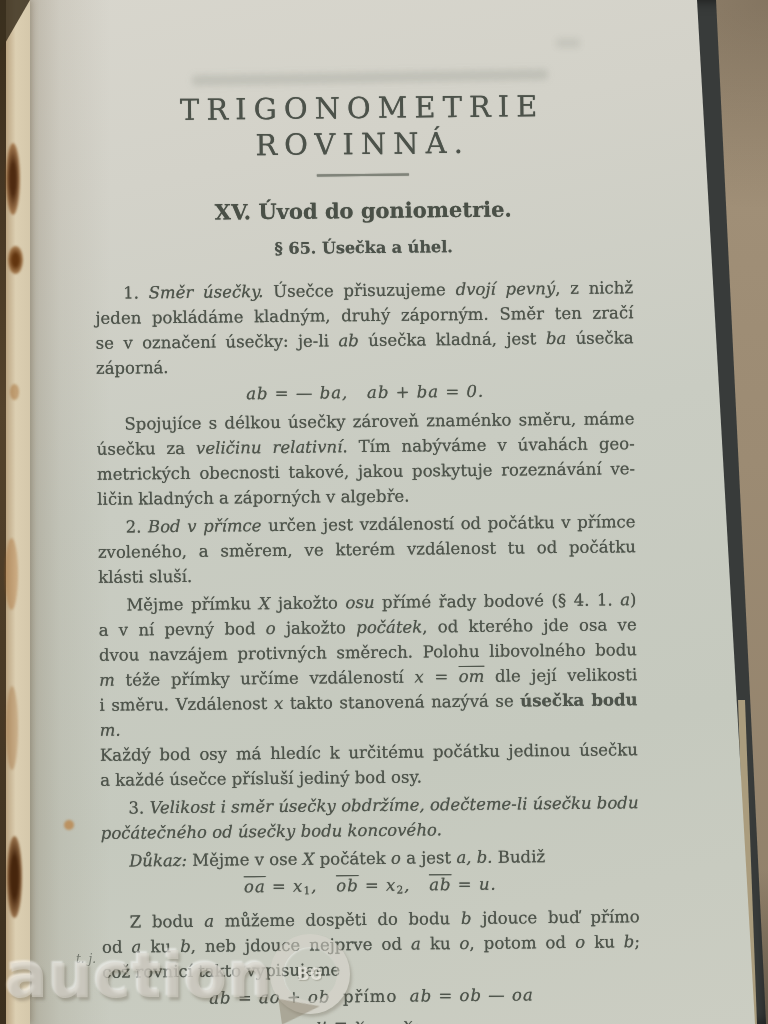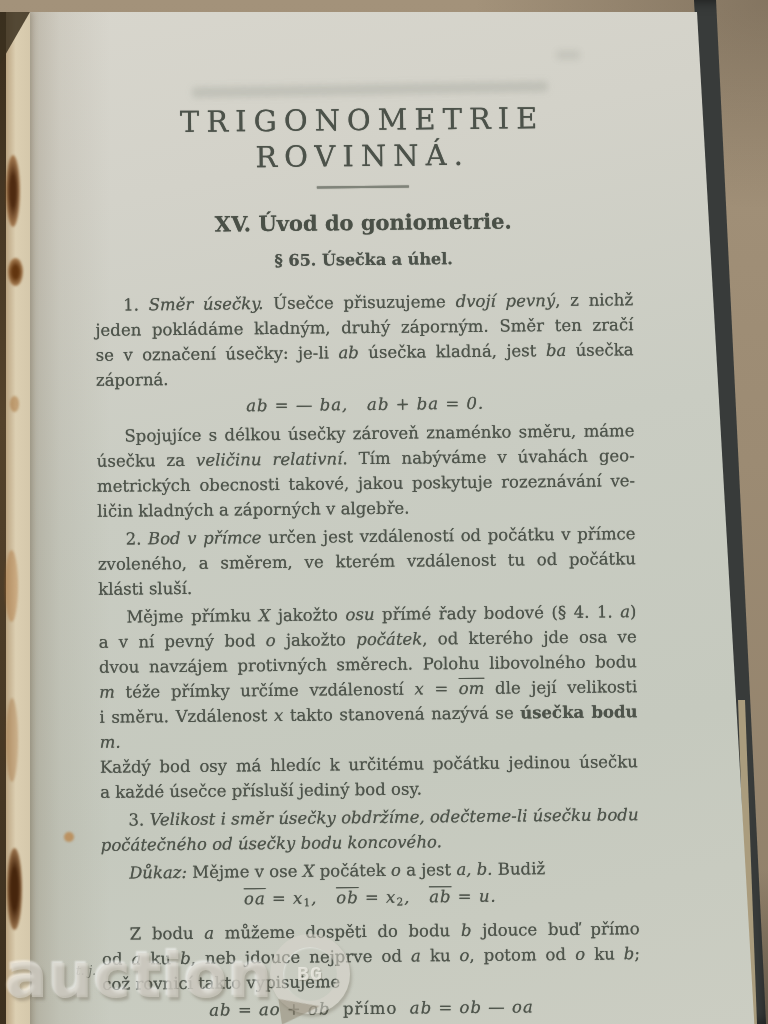--- a/index.html
+++ b/index.html
@@ -19,21 +19,21 @@
   .cover-strip{position:absolute;inset:0;background:#383b3a;
     clip-path:polygon(694px 0px, 716px 0px, 766px 1024px, 750px 1024px);
     box-shadow:inset 0 0 14px rgba(0,0,0,.6);}
   .page-edge-line{position:absolute;inset:0;background:#c7b58f;
     clip-path:polygon(738px 700px, 745px 700px, 757px 1024px, 749px 1024px);opacity:.8;}
   
   .page{position:absolute;inset:0;
     clip-path:polygon(0px 0px, 697px 0px, 755px 1024px, 0px 1024px);
     background:
       linear-gradient(90deg, rgba(120,104,78,0.30) 26px, rgba(120,104,78,0.10) 60px, rgba(0,0,0,0) 110px),
-      linear-gradient(168deg,#d8d6cd 0%, #d3d2c9 18%, #c9ccc2 45%, #c5c9be 72%, #cbcdc2 100%); margin-top: 12px;}
+      linear-gradient(168deg,#d8d6cd 0%, #d3d2c9 18%, #c9ccc2 45%, #c5c9be 72%, #cbcdc2 100%);}
   
   .gutter{position:absolute;left:4px;top:0;width:26px;height:1024px;
     background:linear-gradient(90deg,#b59d79 0%, #dccfb2 45%, #d5c8ab 100%);
     box-shadow:2px 0 6px rgba(100,85,60,.35);}
   .spine-sliver{position:absolute;left:0;top:0;width:6px;height:1024px;
     background:linear-gradient(180deg,#3a2d1c 0%, #54422b 40%, #3c2f1e 100%);}
   .corner-wedge{position:absolute;left:0;top:0;width:30px;height:52px;background:#3b301f;
     clip-path:polygon(0 0, 100% 0, 0 100%);opacity:.85;}
   
   .fox{position:absolute;border-radius:50%;filter:blur(1px);}

